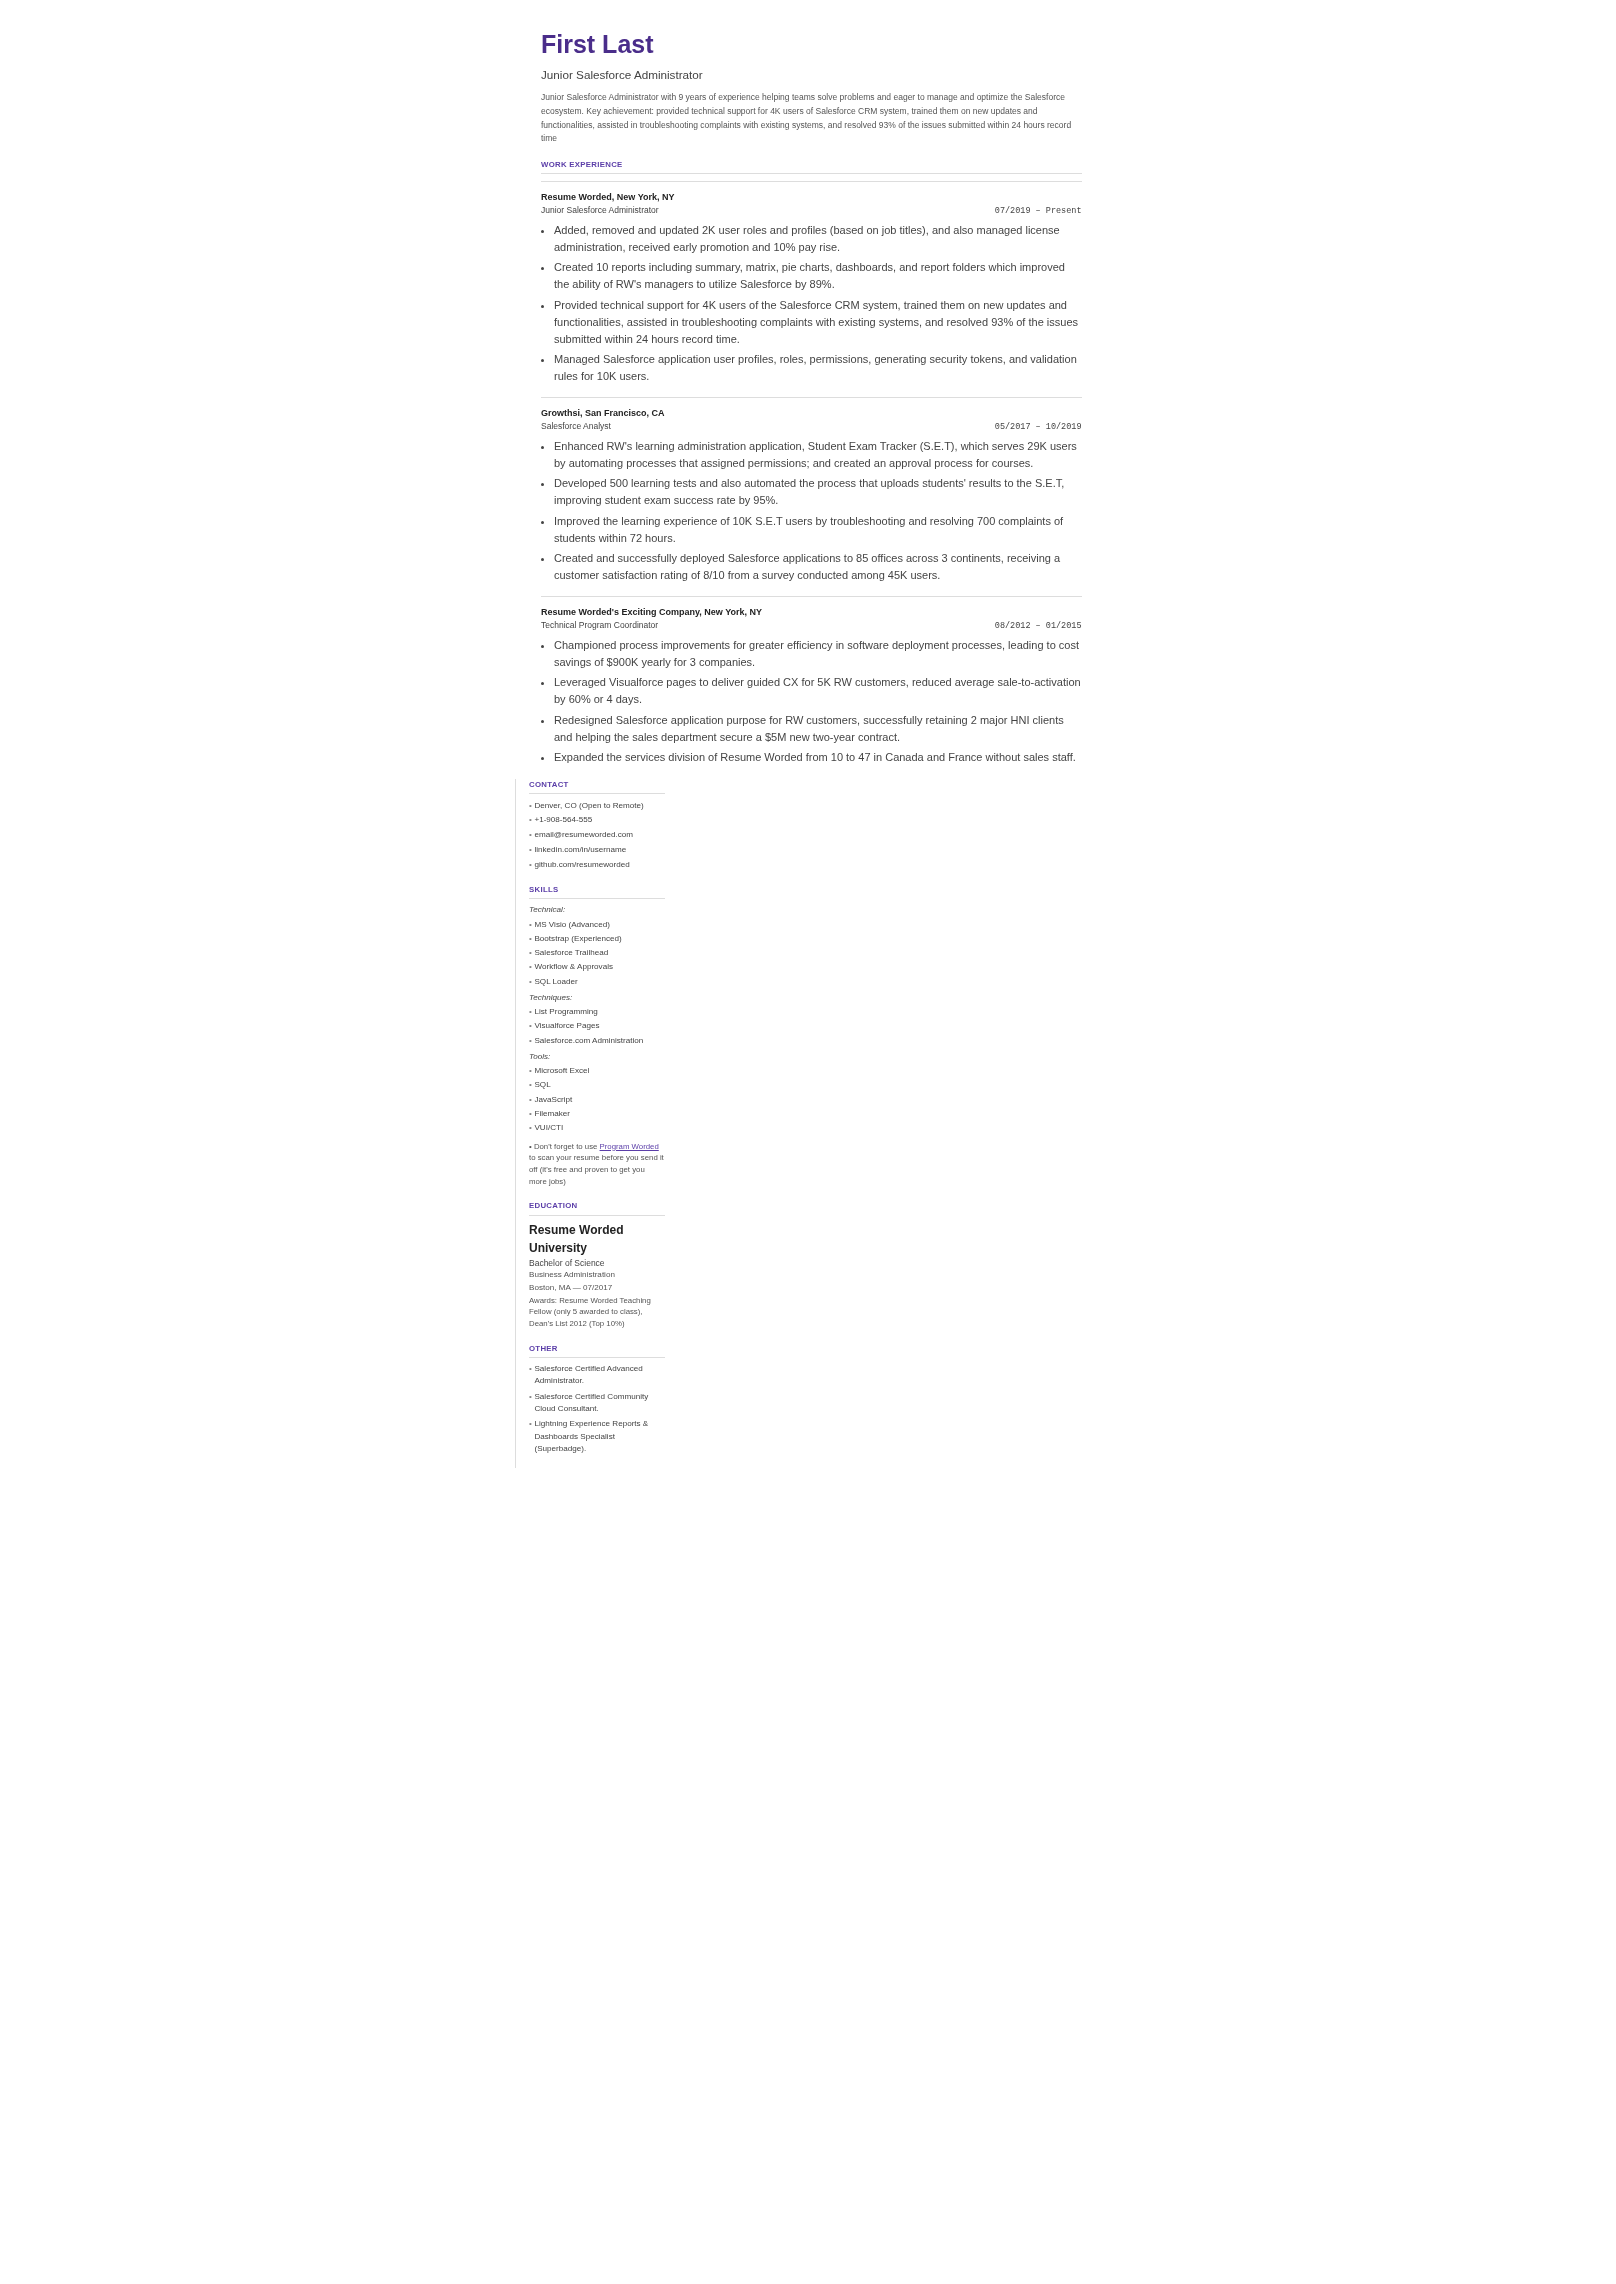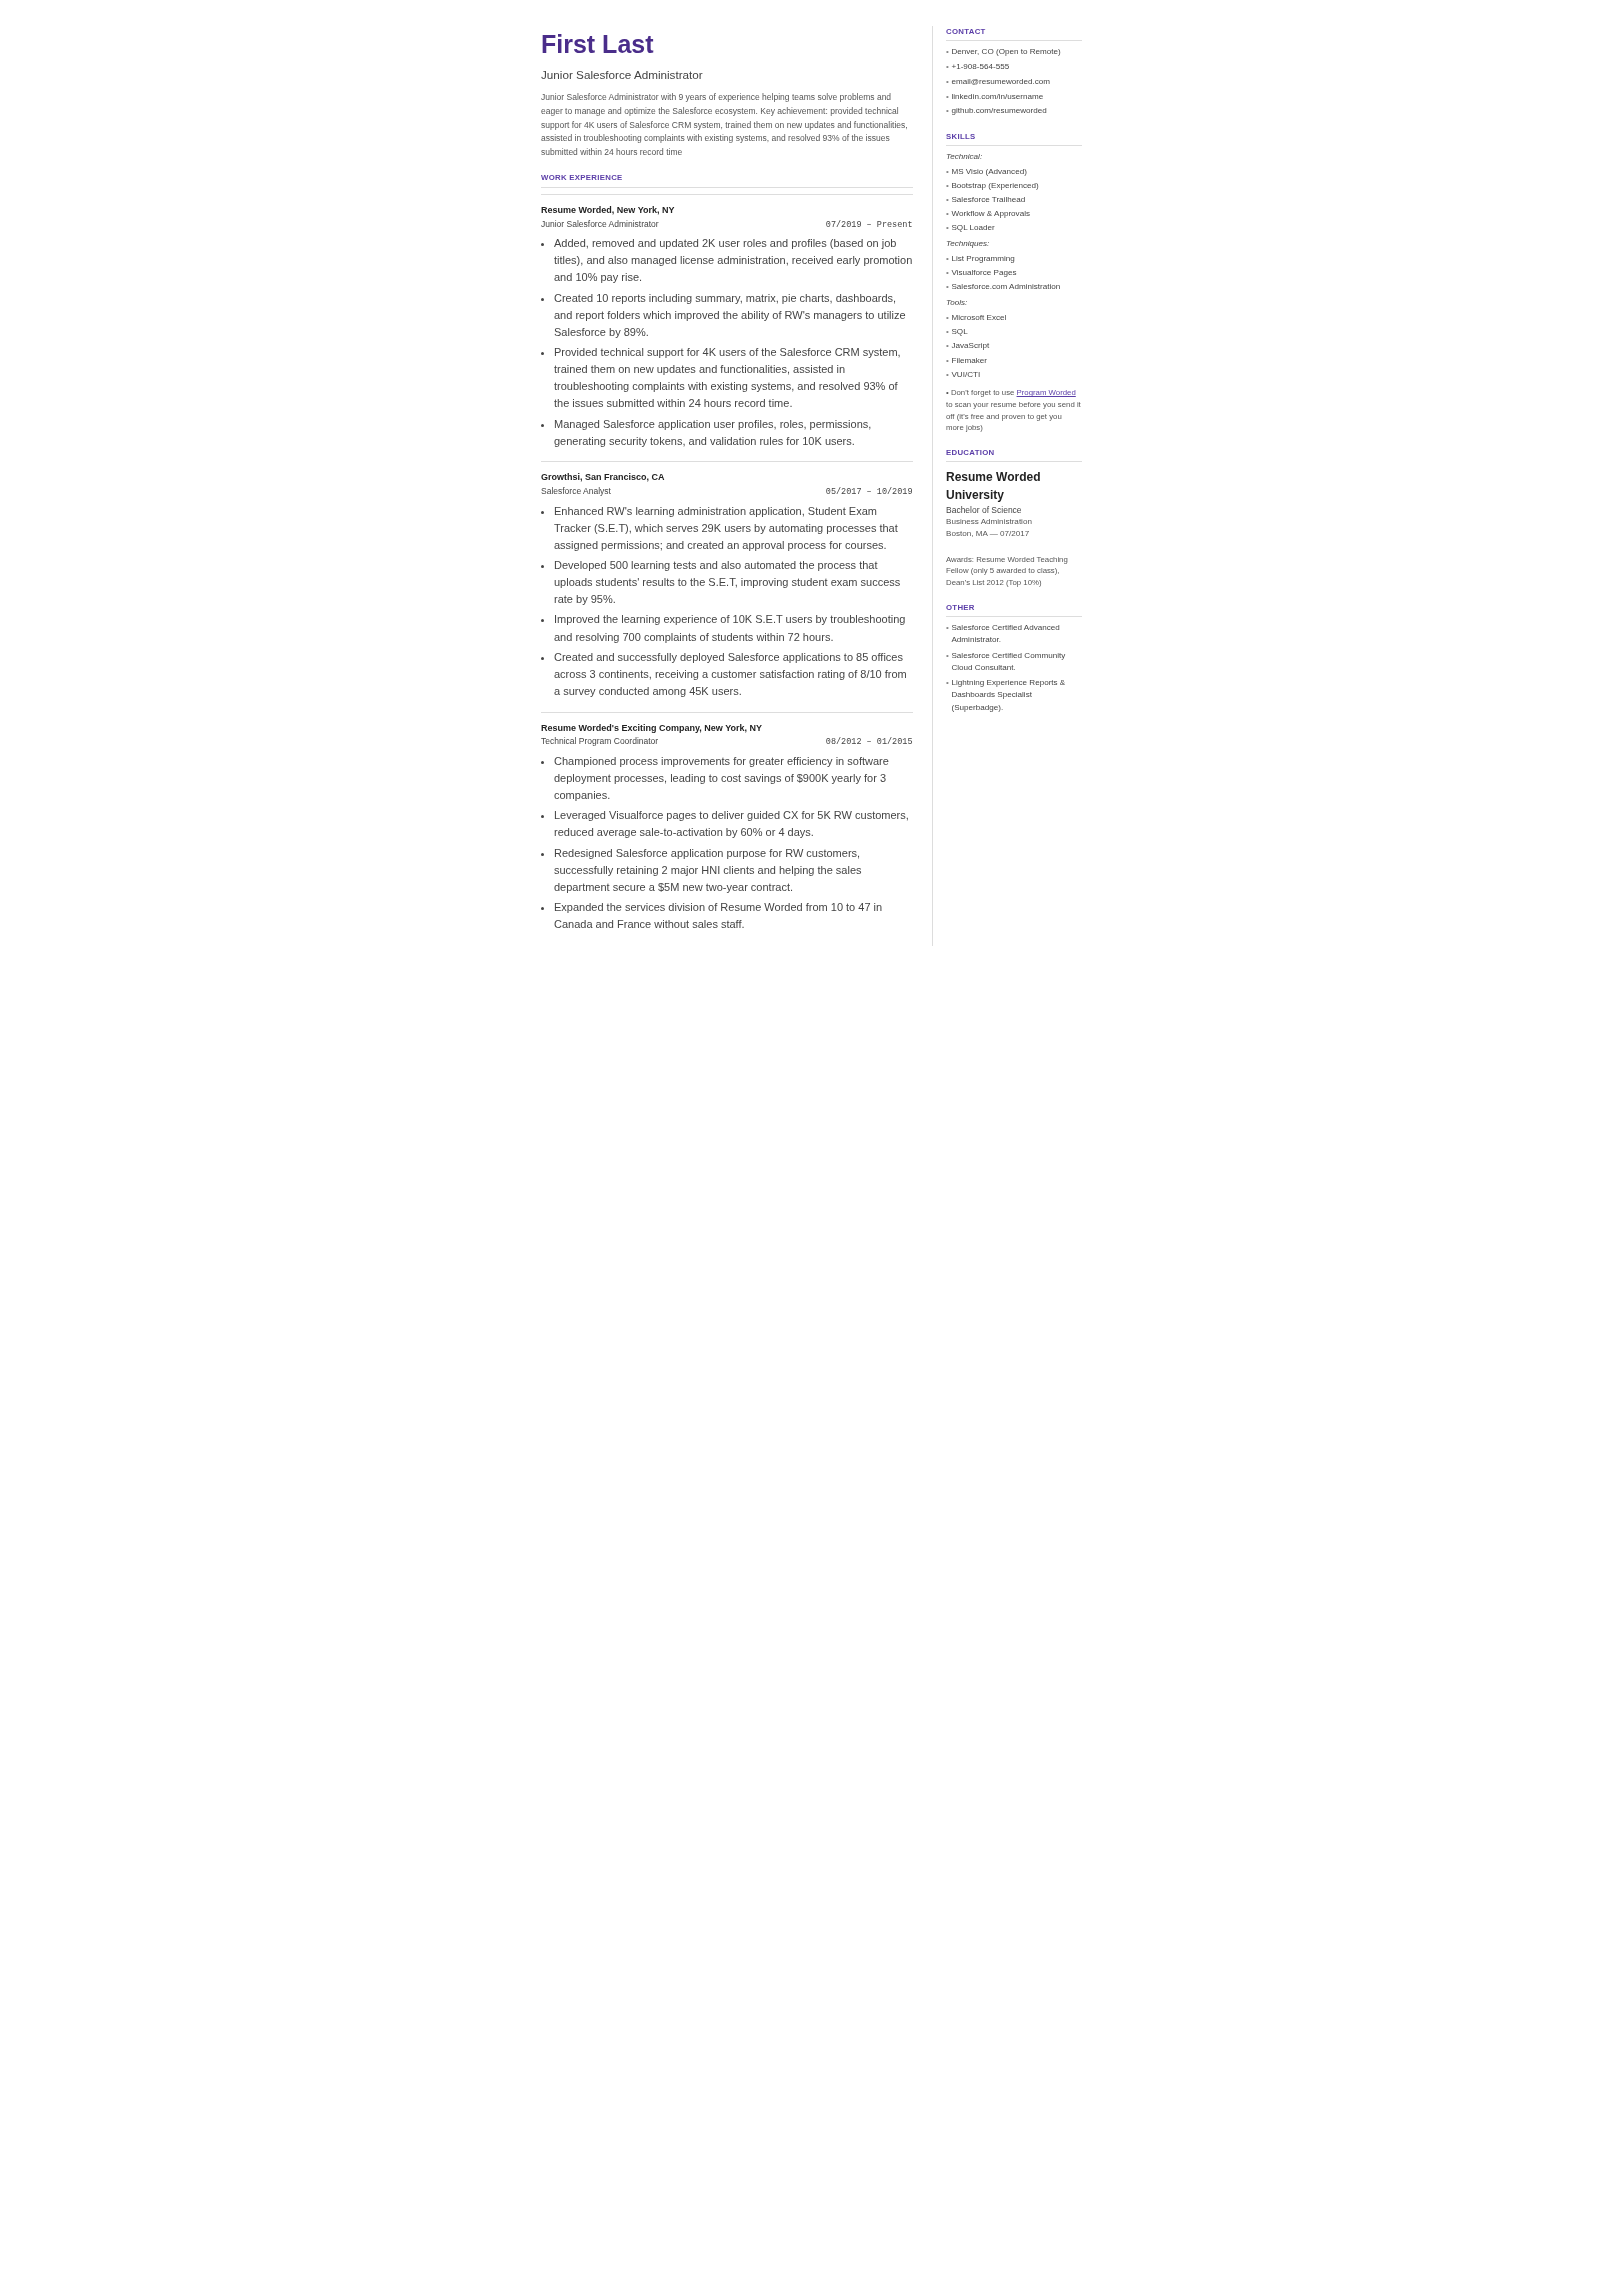--- a/index.html
+++ b/index.html
@@ -9,20 +9,21 @@
       color: #333;
       font-size: 9px;
       line-height: 1.5;
     }
     .page {
       display: flex;
       width: 586px;
       margin: 0 auto;
       min-height: 827px;
       padding: 26px 0 26px 0;
+      flex-direction: column;
     }
     .left-col {
       flex: 1;
       padding: 0 19.5px 0 26px;
     }
     .right-col {
       width: 169px;
       padding: 0 19.5px 0 13px;
       border-left: 0.7px solid #ddd;
     }
@@ -160,21 +161,21 @@
       font-size: 8.1px;
       color: #555;
     }
     .edu-location {
       font-size: 8.1px;
       color: #555;
     }
     .edu-awards {
       font-size: 7.8px;
       color: #555;
-      margin-top: 13px;
+      margin-top: 1px;
       line-height: 1.5;
     }
     .other-item {
       font-size: 8.1px;
       color: #444;
       margin-bottom: 3.3px;
       display: flex;
       align-items: flex-start;
       gap: 2.6px;
       line-height: 1.5;

